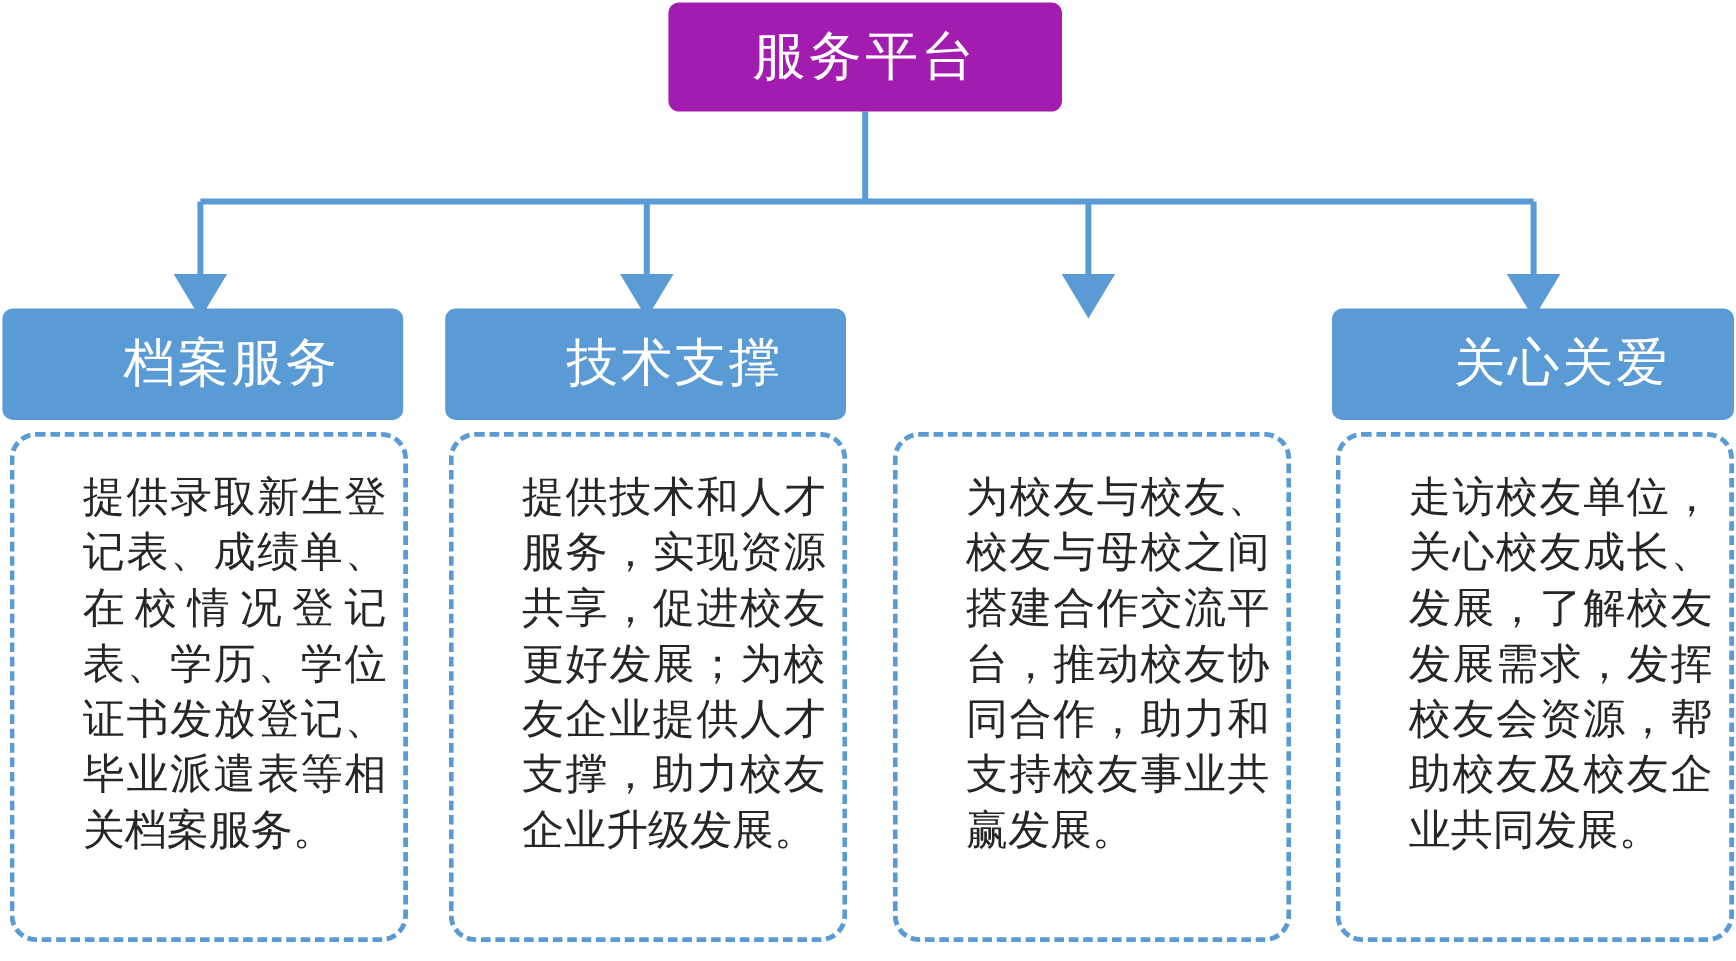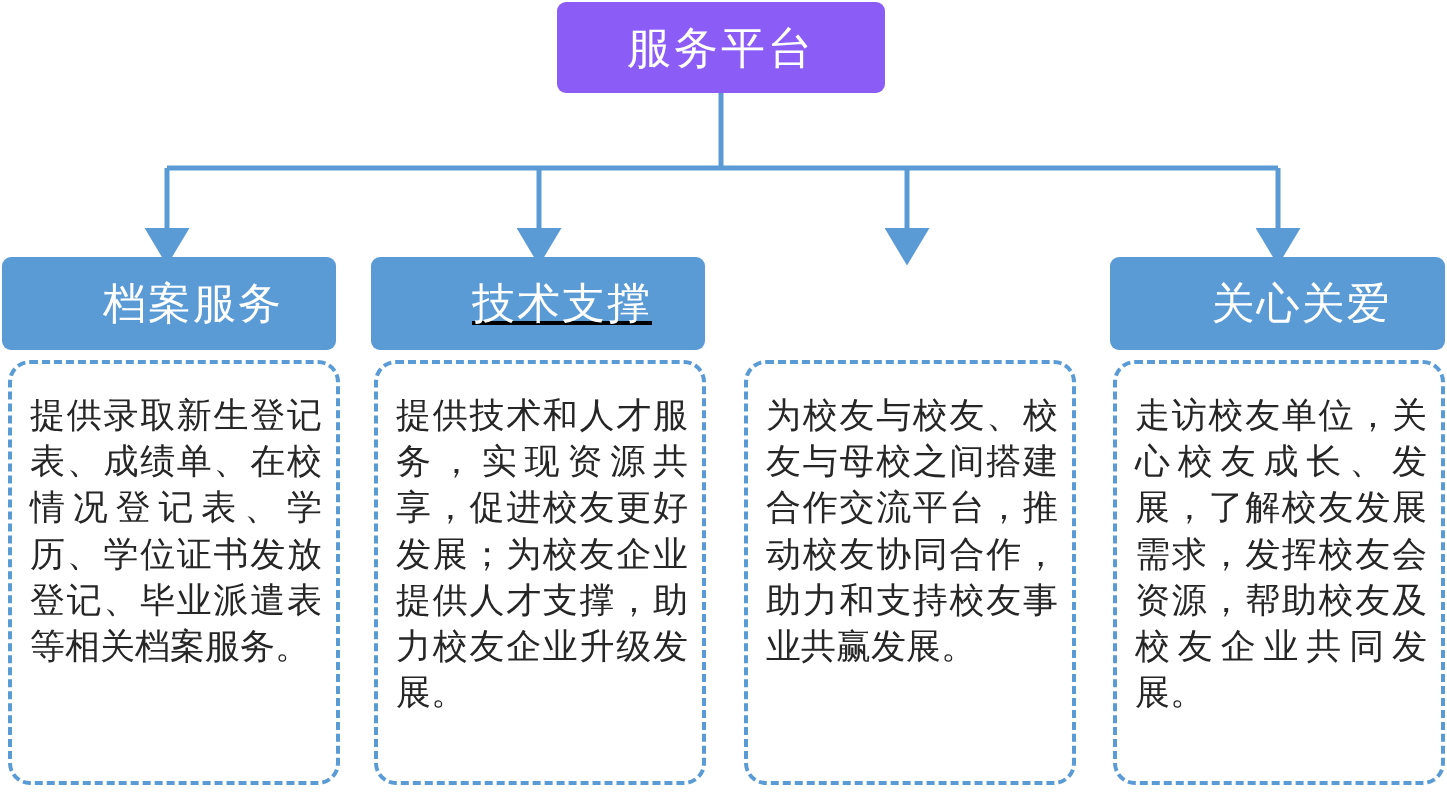--- a/index.html
+++ b/index.html
@@ -29,21 +29,21 @@
     pointer-events: none;
   }
 
   
   .root-box {
     position: absolute;
     left: 557px;
     top: 2px;
     width: 328px;
     height: 91px;
-    background: #8b5cf6;
+    background: #a21caf;
     border-radius: 9px;
     display: flex;
     align-items: center;
     justify-content: center;
     box-sizing: border-box;
   }
   .root-label {
     color: #ffffff;
     font-size: 44px;
     line-height: 1;
@@ -87,25 +87,26 @@
   }
   .desc-text {
     color: #262626;
     font-size: 35px;
     line-height: 1.32;
     letter-spacing: 0px;
     text-align: justify;
     text-justify: inter-character;
     word-break: break-all;
     font-weight: 400;
+    margin-left: 39px;
   }
 
   
   .col-0 { left: 2px;    width: 334px; }
-  .col-1 { left: 371px;  width: 334px; text-decoration: underline; }
+  .col-1 { left: 371px;  width: 334px; }
   .col-2 { left: 741px;  width: 334px; }
   .col-3 { left: 1110px; width: 335px; }
 
   .desc-0 { left: 8px;    width: 332px; }
   .desc-1 { left: 374px;  width: 332px; }
   .desc-2 { left: 744px;  width: 332px; }
   .desc-3 { left: 1113px; width: 332px; }
 </style>
 </head>
 <body>

